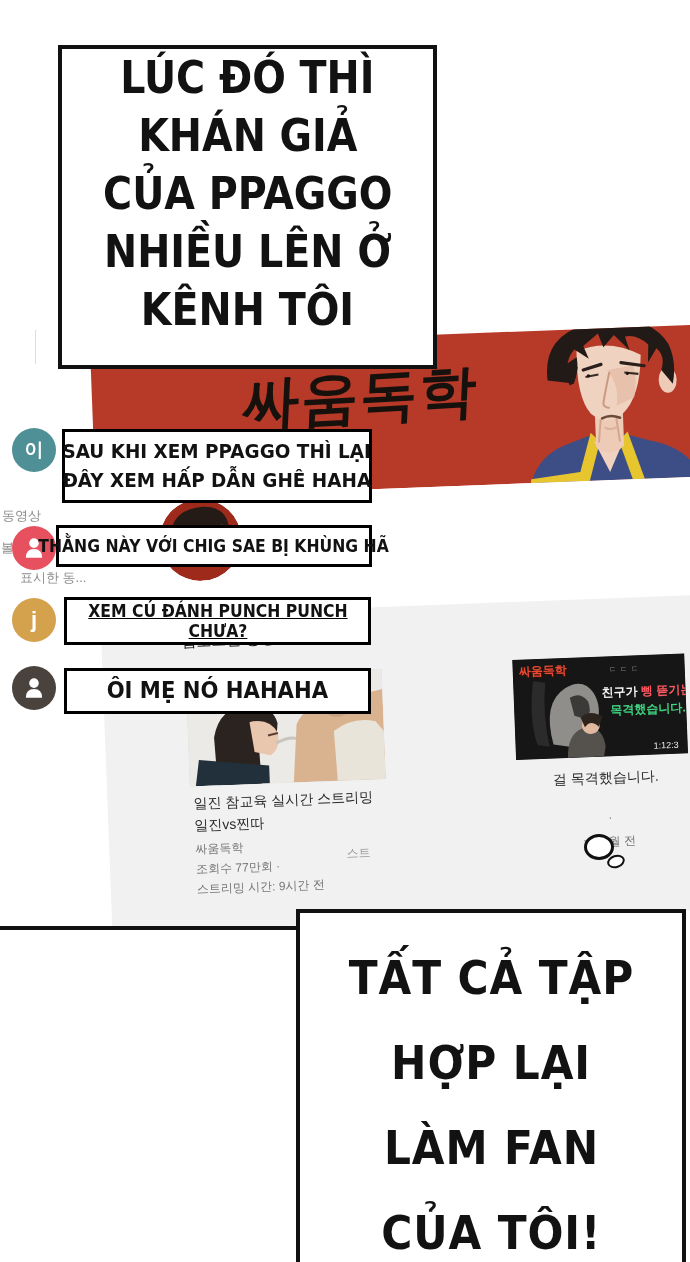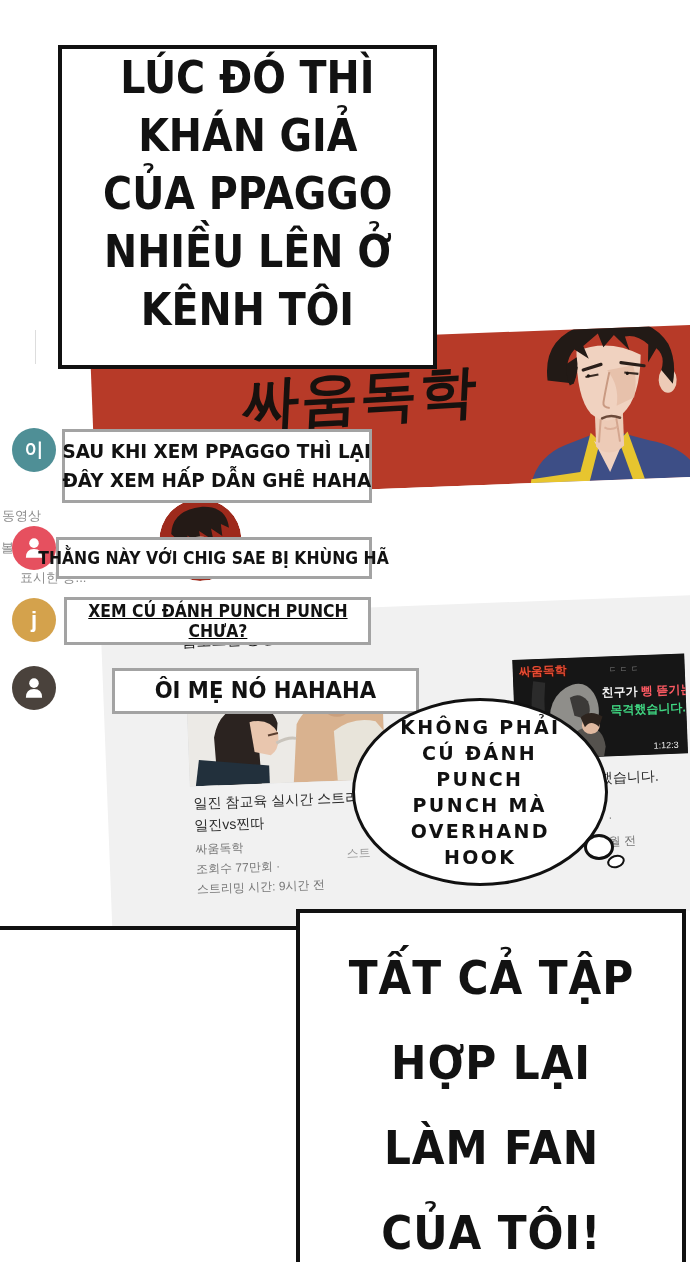--- a/index.html
+++ b/index.html
@@ -1,21 +1,21 @@
 <!DOCTYPE html>
 <html><head>
 <meta charset="utf-8">
 <style>
   html,body{margin:0;padding:0;background:#e9e9e9;}
   .page{position:relative;width:690px;height:1262px;background:#ffffff;overflow:hidden;
         font-family:"Liberation Sans","DejaVu Sans",sans-serif;}
   .abs{position:absolute;}
 
   
-  .cbox{position:absolute;background:#ffffff;border:3px solid #a3a3a3;z-index:5;
+  .cbox{position:absolute;background:#ffffff;border:3px solid #000000;z-index:5;
         display:flex;flex-direction:column;align-items:center;justify-content:center;}
   .cbox .ln{font-family:"DejaVu Sans",sans-serif;font-weight:bold;color:#121212;
             transform:scaleX(.92);transform-origin:center;white-space:nowrap;line-height:1.45;}
   .bigbox{position:absolute;background:#fff;border:4px solid #111;
           display:flex;flex-direction:column;align-items:center;z-index:8;}
   .bigbox .ln{font-family:"DejaVu Sans",sans-serif;font-weight:bold;color:#121212;
               transform:scaleX(.9);transform-origin:center;white-space:nowrap;}
 
   .topbox{left:10px;top:45px;width:371px;height:316px;padding-top:0;margin-left:48px;}
   .topbox .ln{font-size:44px;line-height:58px;}
@@ -191,41 +191,33 @@
       <circle cx="12" cy="7.5" r="4.4" fill="#fff"></circle>
       <path d="M4.5,21 Q4.5,13 12,13 Q19.5,13 19.5,21 Z" fill="#fff"></path>
     </svg>
   </div>
 
   <div class="cbox" style="left:62px;top:429px;width:304px;height:68px;">
     <div class="ln" style="font-size:20px;">SAU KHI XEM PPAGGO THÌ LẠI</div>
     <div class="ln" style="font-size:20px;">ĐÂY XEM HẤP DẪN GHÊ HAHA</div>
   </div>
 
-  <div class="cbox" style="left:56px;top:537px;width:310px;height:36px;">
+  <div class="cbox" style="left:56px;top:525px;width:310px;height:36px;">
     <div class="ln" style="font-size:17px;">THẰNG NÀY VỚI CHIG SAE BỊ KHÙNG HÃ</div>
   </div>
 
   <div class="cbox" style="left:64px;top:597px;width:301px;height:42px;text-decoration:underline;">
     <div class="ln" style="font-size:17px;line-height:20px;">XEM CÚ ĐÁNH PUNCH PUNCH</div>
     <div class="ln" style="font-size:17px;line-height:20px;">CHƯA?</div>
   </div>
 
-  <div class="cbox" style="left:64px;top:668px;width:301px;height:40px;margin-left:48px;">
+  <div class="cbox" style="left:64px;top:668px;width:301px;height:40px;">
     <div class="ln" style="font-size:23px;">ÔI MẸ NÓ HAHAHA</div>
   </div>
 
-  <div class="abs cloud">
-    <div class="ln">KHÔNG PHẢI</div>
-    <div class="ln">CÚ ĐÁNH</div>
-    <div class="ln">PUNCH</div>
-    <div class="ln">PUNCH MÀ</div>
-    <div class="ln">OVERHAND</div>
-    <div class="ln">HOOK</div>
-  </div>
   <div class="abs puff" style="left:584px;top:834px;width:24px;height:20px;"></div>
   <div class="abs puff" style="left:607px;top:855px;width:14px;height:9px;border-width:2.5px;transform:rotate(-18deg);"></div>
 
   <div class="abs white-patch"></div>
   <div class="abs panel-line"></div>
 
   <div class="bigbox topbox">
     <div class="ln">LÚC ĐÓ THÌ</div>
     <div class="ln">KHÁN GIẢ</div>
     <div class="ln">CỦA PPAGGO</div>

